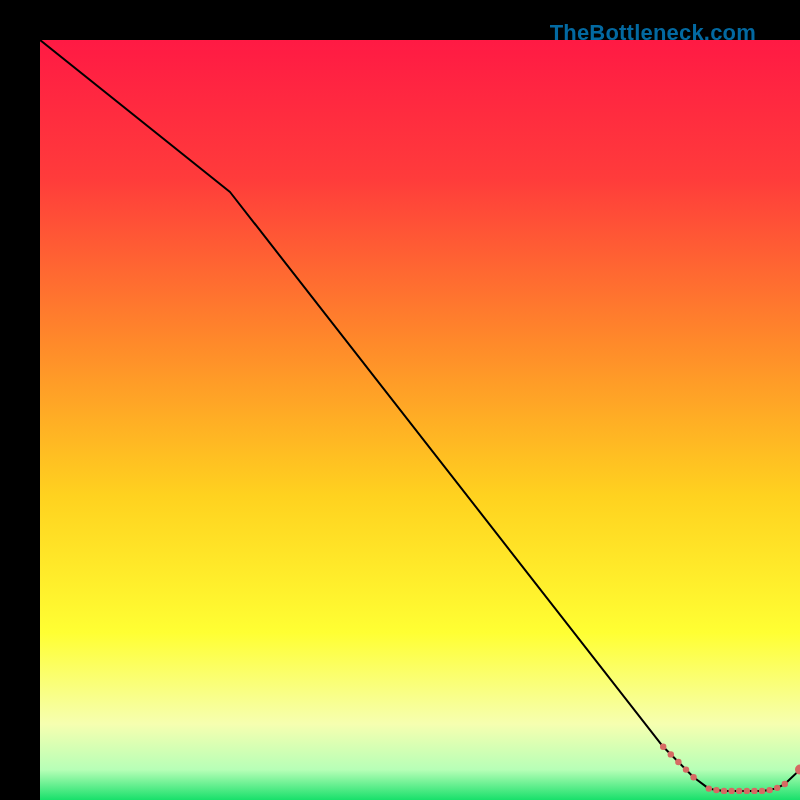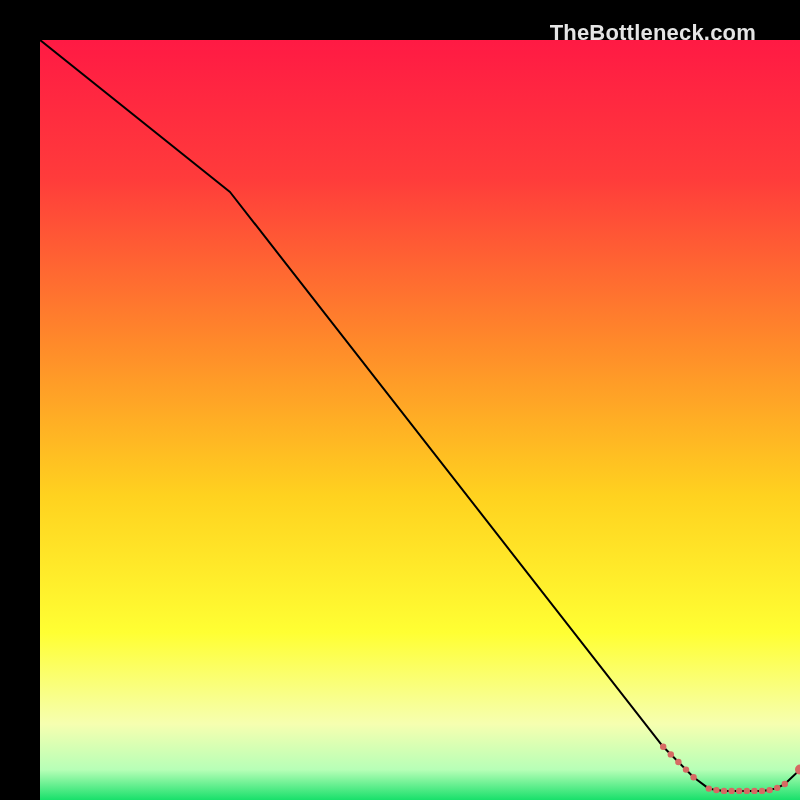--- a/index.html
+++ b/index.html
@@ -16,21 +16,21 @@
     left: 20px;
     top: 20px;
     width: 760px;
     height: 760px;
     background: #000;
   }
   .watermark {
     position: absolute;
     top: 0px;
     right: 24px;
-    color: #e5e5e5;
+    color: #0369a1;
     font-size: 22px;
     font-weight: 600;
     letter-spacing: 0.2px;
     z-index: 5;
   }
   .plot {
     position: absolute;
     left: 20px;
     top: 20px;
     width: 760px;

